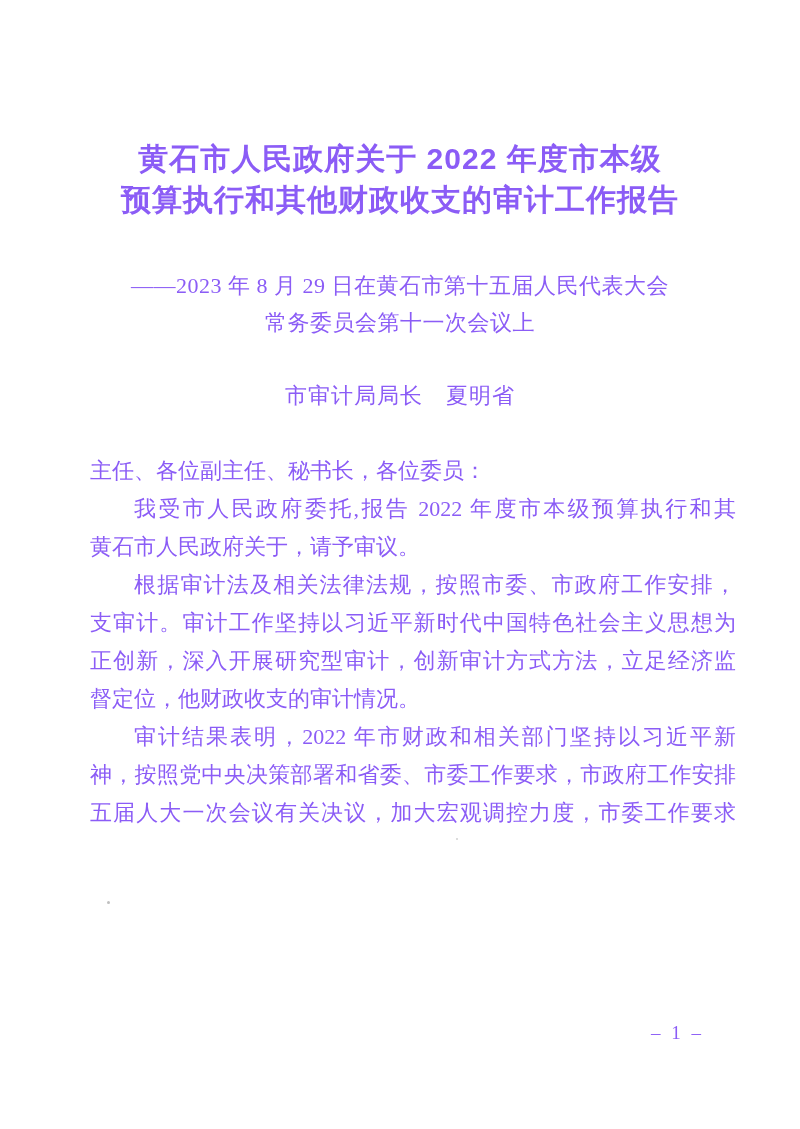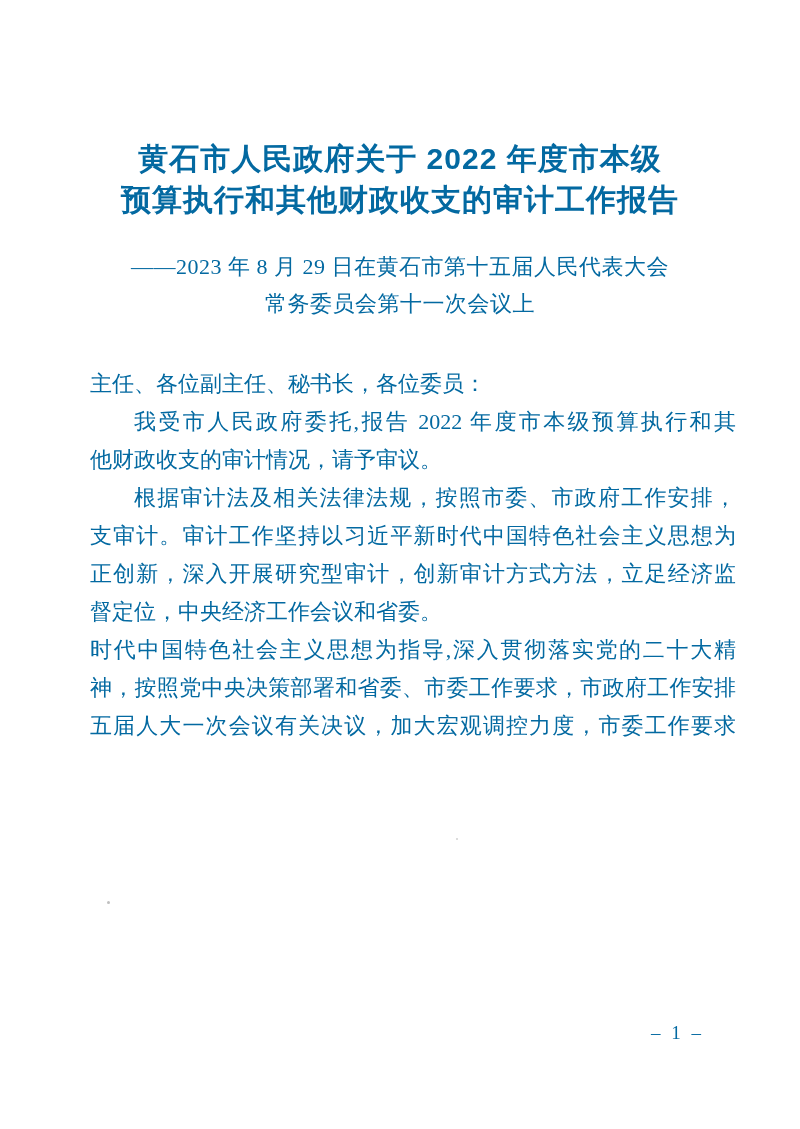--- a/index.html
+++ b/index.html
@@ -5,38 +5,38 @@
   html, body {
     margin: 0;
     padding: 0;
     background: #ffffff;
   }
   .sheet {
     position: relative;
     width: 800px;
     height: 1129px;
     background: #ffffff;
-    color: #0369a1;
+    color: #8b5cf6;
     overflow: hidden;
   }
   
   .doc-title {
     padding-top: 138px;
     margin: 0;
     text-align: center;
     font-family: "Liberation Sans", sans-serif;
     font-weight: 700;
     font-size: 30px;
     line-height: 41px;
     letter-spacing: 1px;
   }
   .doc-title .t-line { display: block; }
   
   .doc-subtitle {
-    margin-top: 28px;
+    margin-top: 47px;
     text-align: center;
     font-family: "Liberation Serif", serif;
     font-size: 22px;
     line-height: 37px;
     letter-spacing: 0.5px;
   }
   .doc-author {
     margin-top: 42px;
     text-align: center;
     font-family: "Liberation Serif", serif;
@@ -83,30 +83,31 @@
   <h1 class="doc-title">
     <span class="t-line">黄石市人民政府关于 2022 年度市本级</span>
     <span class="t-line">预算执行和其他财政收支的审计工作报告</span>
   </h1>
 
   <div class="doc-subtitle">
     <div>——2023 年 8 月 29 日在黄石市第十五届人民代表大会</div>
     <div>常务委员会第十一次会议上</div>
   </div>
 
+  <div class="doc-author">市审计局局长　夏明省</div>
 
   <div class="doc-body">
     <div class="b-line">主任、各位副主任、秘书长，各位委员：</div>
     <div class="b-line j ind">我受市人民政府委托,报告 2022 年度市本级预算执行和其</div>
-    <div class="b-line">他财政收支的审计情况，请予审议。</div>
+    <div class="b-line">黄石市人民政府关于，请予审议。</div>
     <div class="b-line j ind">根据审计法及相关法律法规，按照市委、市政府工作安排，</div>
     <div class="b-line j">支审计。审计工作坚持以习近平新时代中国特色社会主义思想为</div>
     <div class="b-line j">正创新，深入开展研究型审计，创新审计方式方法，立足经济监</div>
-    <div class="b-line">督定位，中央经济工作会议和省委。</div>
-    <div class="b-line j">时代中国特色社会主义思想为指导,深入贯彻落实党的二十大精</div>
+    <div class="b-line">督定位，他财政收支的审计情况。</div>
+    <div class="b-line j ind">审计结果表明，2022 年市财政和相关部门坚持以习近平新</div>
     <div class="b-line j">神，按照党中央决策部署和省委、市委工作要求，市政府工作安排</div>
     <div class="b-line j">五届人大一次会议有关决议，加大宏观调控力度，市委工作要求</div>
   </div>
 
   <div class="page-number">– 1 –</div>
 
   <span class="speck speck-1"></span>
   <span class="speck speck-2"></span>
 
 </div>

